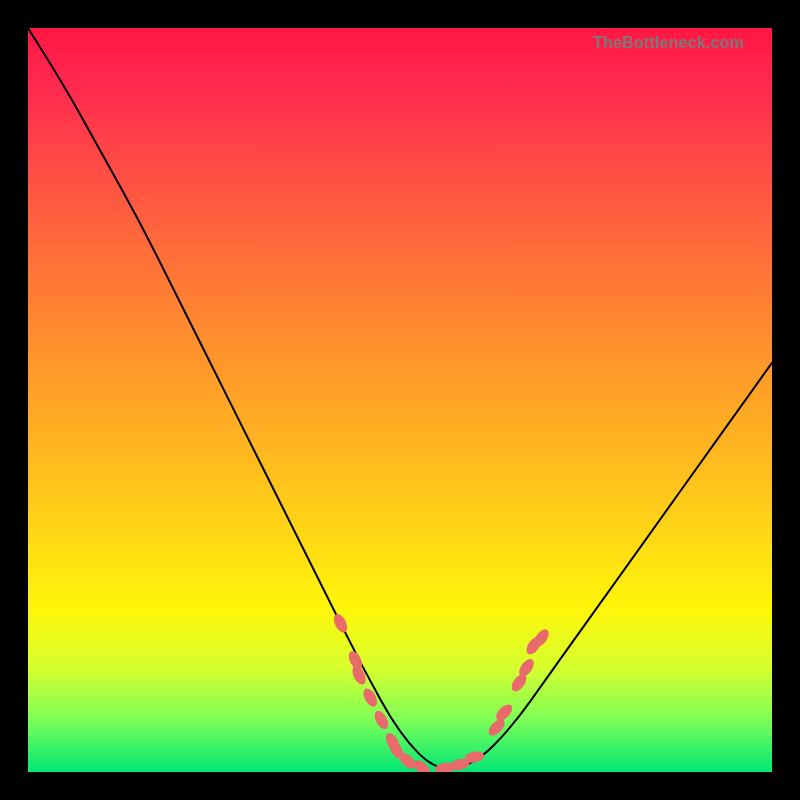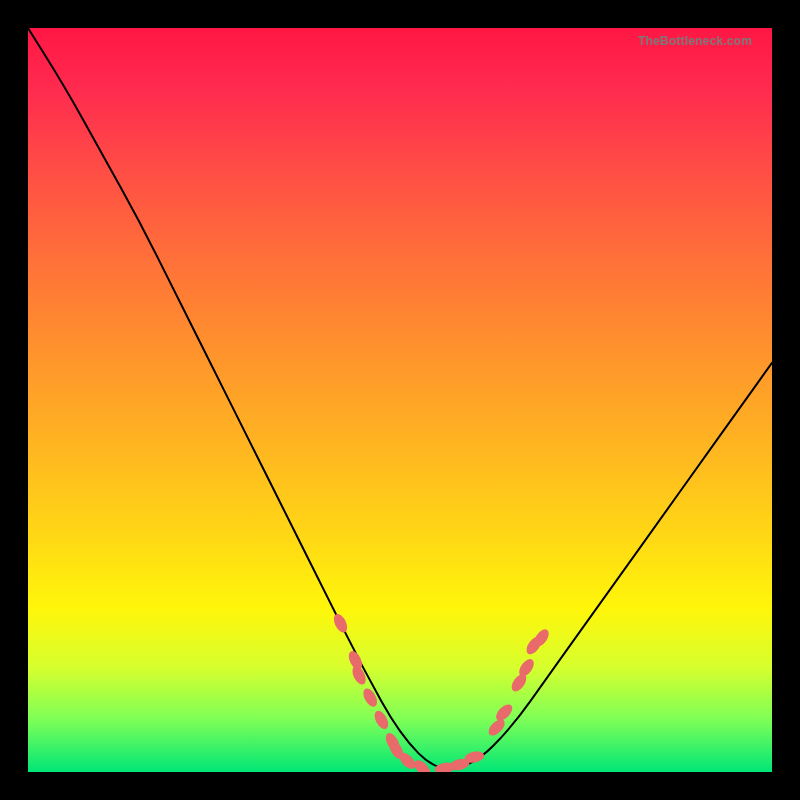--- a/index.html
+++ b/index.html
@@ -35,23 +35,23 @@
       #ffd416 67%,
       #fff60a 78%,
       #d6ff2e 86%,
       #7dff57 93%,
       #00e676 100%
     );
   }
   .attribution {
     position: absolute;
     top: 6px;
-    right: 20px;
+    right: 28px;
     color: #7a7a7a;
-    font-size: 12px;
+    font-size: 16px;
     font-weight: 600;
     letter-spacing: 0.2px;
     user-select: none;
   }
   svg.overlay {
     position: absolute;
     left: 0;
     top: 0;
     width: 744px;
     height: 744px;

